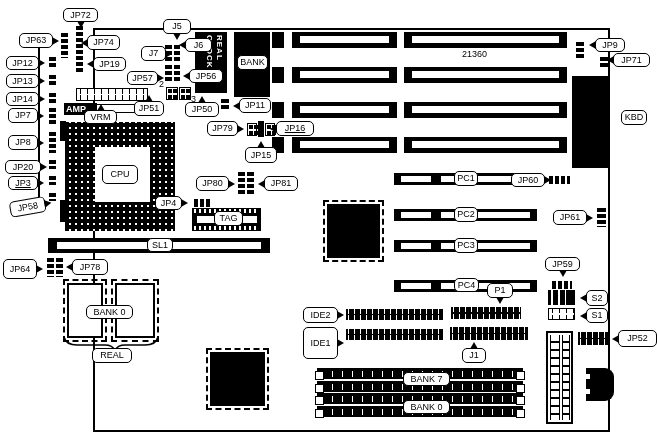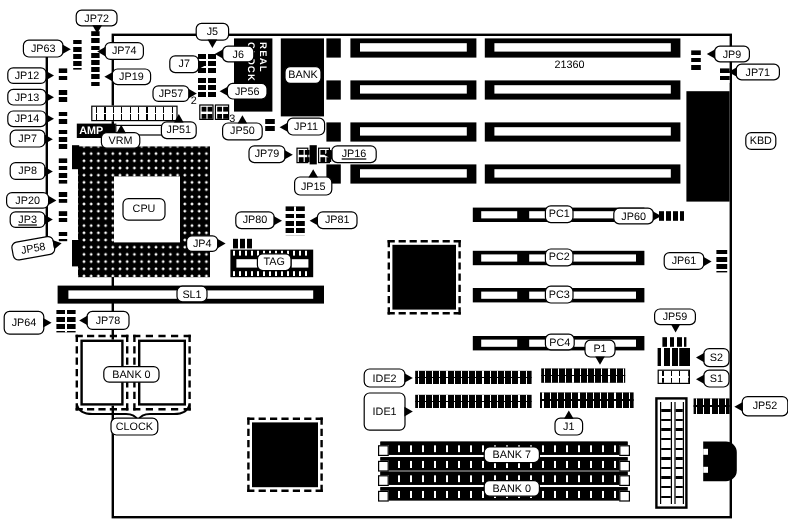--- a/index.html
+++ b/index.html
@@ -168,21 +168,21 @@
     <div class="callout" style="left: 72px; top: 259px; width: 36px; height: 16px;">JP78<span class="tail tail-l"></span></div>
     <div class="callout" style="left: 545px; top: 257px; width: 35px; height: 14px;">JP59<span class="tail tail-d"></span></div>
     <div class="callout" style="left: 454px; top: 278px; width: 25px; height: 14px;">PC4</div>
     <div class="callout" style="left: 487px; top: 283px; width: 26px; height: 15px;">P1<span class="tail tail-d"></span></div>
     <div class="callout" style="left: 586px; top: 290px; width: 22px; height: 16px;">S2<span class="tail tail-l"></span></div>
     <div class="callout" style="left: 86px; top: 305px; width: 47px; height: 14px;">BANK 0</div>
     <div class="callout" style="left: 303px; top: 307px; width: 35px; height: 16px;">IDE2<span class="tail tail-r"></span></div>
     <div class="callout" style="left: 586px; top: 308px; width: 22px; height: 15px;">S1<span class="tail tail-l"></span></div>
     <div class="callout" style="left: 303px; top: 327px; width: 35px; height: 32px;">IDE1<span class="tail tail-r"></span></div>
     <div class="callout" style="left: 618px; top: 330px; width: 39px; height: 17px;">JP52<span class="tail tail-l"></span></div>
-    <div class="callout" style="left: 92px; top: 348px; width: 40px; height: 15px;">CLOCK</div>
+    <div class="callout" style="left: 92px; top: 348px; width: 40px; height: 15px;">REAL</div>
     <div class="callout" style="left: 462px; top: 348px; width: 24px; height: 15px;">J1<span class="tail tail-u"></span></div>
     <div class="callout" style="left: 403px; top: 372px; width: 47px; height: 14px;">BANK 7</div>
     <div class="callout" style="left: 403px; top: 400px; width: 47px; height: 14px;">BANK 0</div>
     <div class="callout" style="left: 237px; top: 55px; width: 31px; height: 15px;">BANK</div>
     <div class="callout" style="left: 578px; top: 110px; width: 26px; height: 15px; margin-left: 43px;">KBD</div>
     <div class="plain" style="left: 462px; top: 50px;">21360</div>
     <div class="plain" style="left: 159px; top: 80px;">2</div>
     <div class="plain" style="left: 191px; top: 95px;">3</div>
     <div class="jp-v" style="left: 61px; top: 33px; width: 7px; height: 25px;"></div>
     <div class="jp-v" style="left: 76px; top: 26px; width: 7px; height: 46px;"></div>

